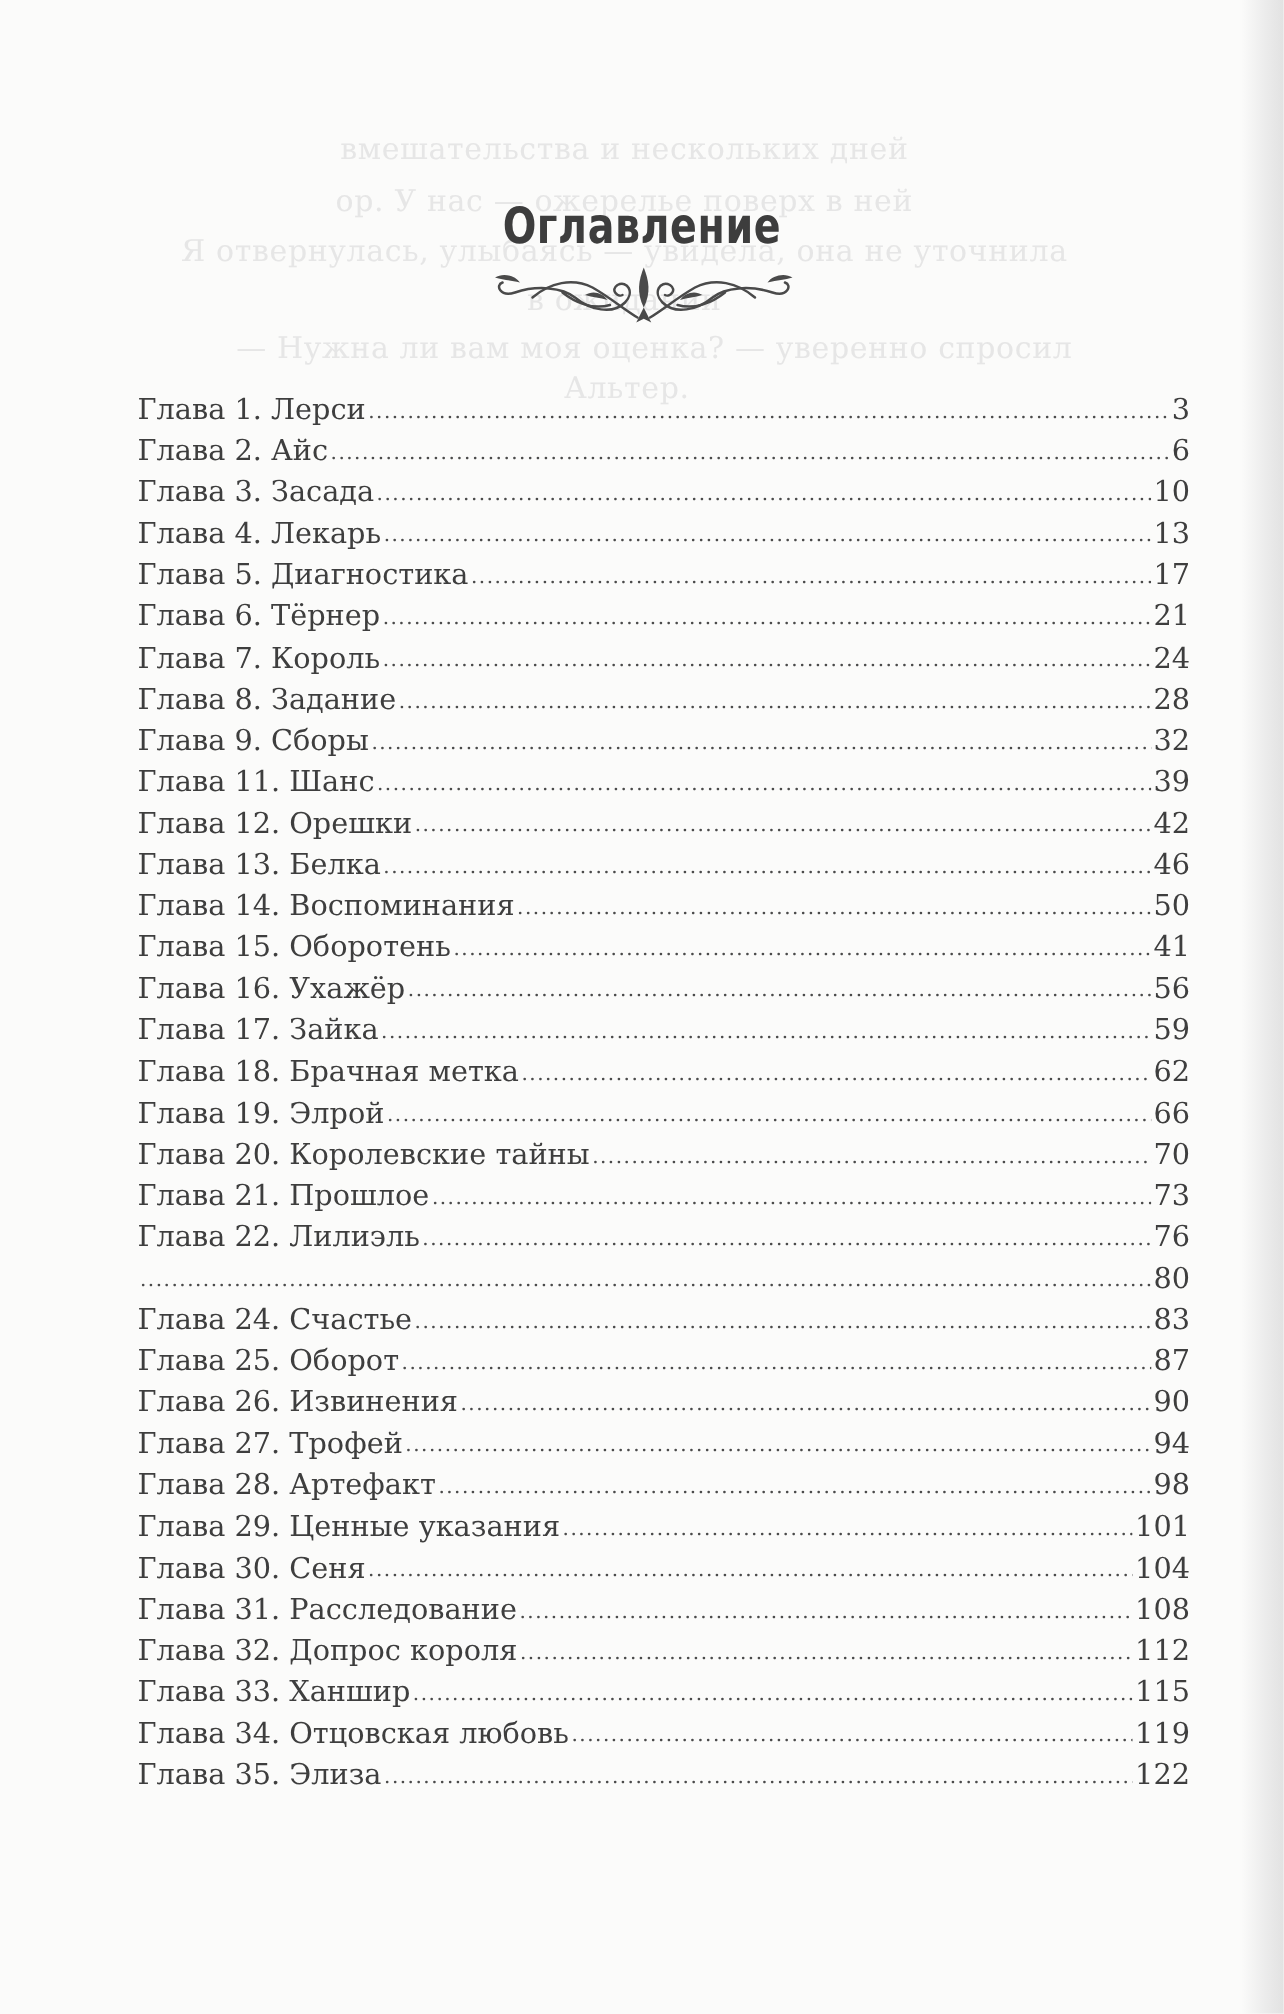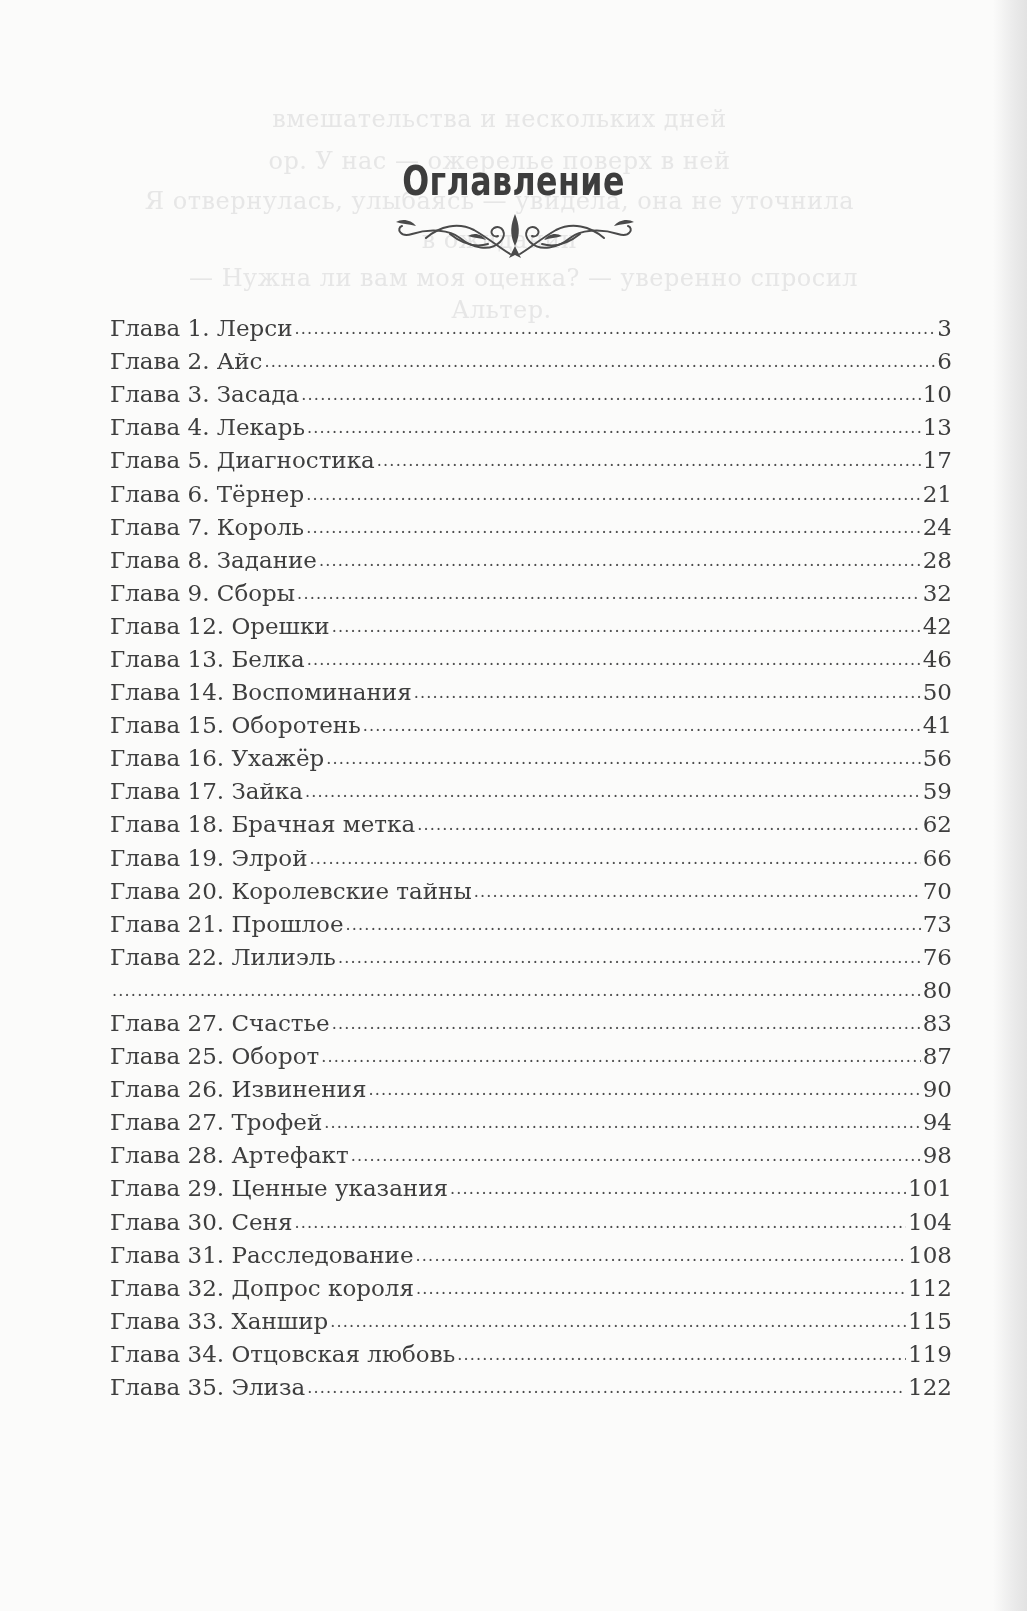--- a/index.html
+++ b/index.html
@@ -51,21 +51,21 @@
     .toc {
       position: absolute;
       top: 312px;
       left: 110px;
       width: 842px;
       margin: 0; padding: 0;
       list-style: none;
     }
     .toc-row {
       display: flex;
-      align-items: center;
+      align-items: flex-start;
       height: 33.1px;
       font-size: 23px;
       line-height: 33px;
       color: #3e3e3e;
     }
     .toc-label { white-space: nowrap; }
     .toc-dots {
       flex: 1;
       overflow: hidden;
       white-space: nowrap;
@@ -155,20 +155,25 @@
       <span class="toc-label">Глава 8. Задание</span>
       <span class="toc-dots"></span>
       <span class="toc-page">28</span>
     </li>
   <li class="toc-row">
       <span class="toc-label">Глава 9. Сборы</span>
       <span class="toc-dots"></span>
       <span class="toc-page">32</span>
     </li>
   <li class="toc-row">
+      <span class="toc-label">Глава 11. Шанс</span>
+      <span class="toc-dots"></span>
+      <span class="toc-page">39</span>
+    </li>
+  <li class="toc-row">
       <span class="toc-label">Глава 12. Орешки</span>
       <span class="toc-dots"></span>
       <span class="toc-page">42</span>
     </li>
   <li class="toc-row">
       <span class="toc-label">Глава 13. Белка</span>
       <span class="toc-dots"></span>
       <span class="toc-page">46</span>
     </li>
   <li class="toc-row">
@@ -214,21 +219,21 @@
   <li class="toc-row">
       <span class="toc-label">Глава 22. Лилиэль</span>
       <span class="toc-dots"></span>
       <span class="toc-page">76</span>
     </li>
   <li class="toc-row">
       <span class="toc-dots"></span>
       <span class="toc-page">80</span>
     </li>
   <li class="toc-row">
-      <span class="toc-label">Глава 27. Счастье</span>
+      <span class="toc-label">Глава 24. Счастье</span>
       <span class="toc-dots"></span>
       <span class="toc-page">83</span>
     </li>
   <li class="toc-row">
       <span class="toc-label">Глава 25. Оборот</span>
       <span class="toc-dots"></span>
       <span class="toc-page">87</span>
     </li>
   <li class="toc-row">
       <span class="toc-label">Глава 26. Извинения</span>

